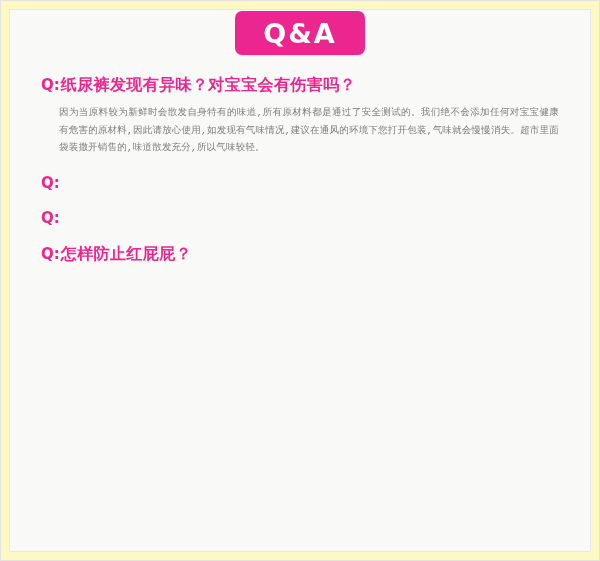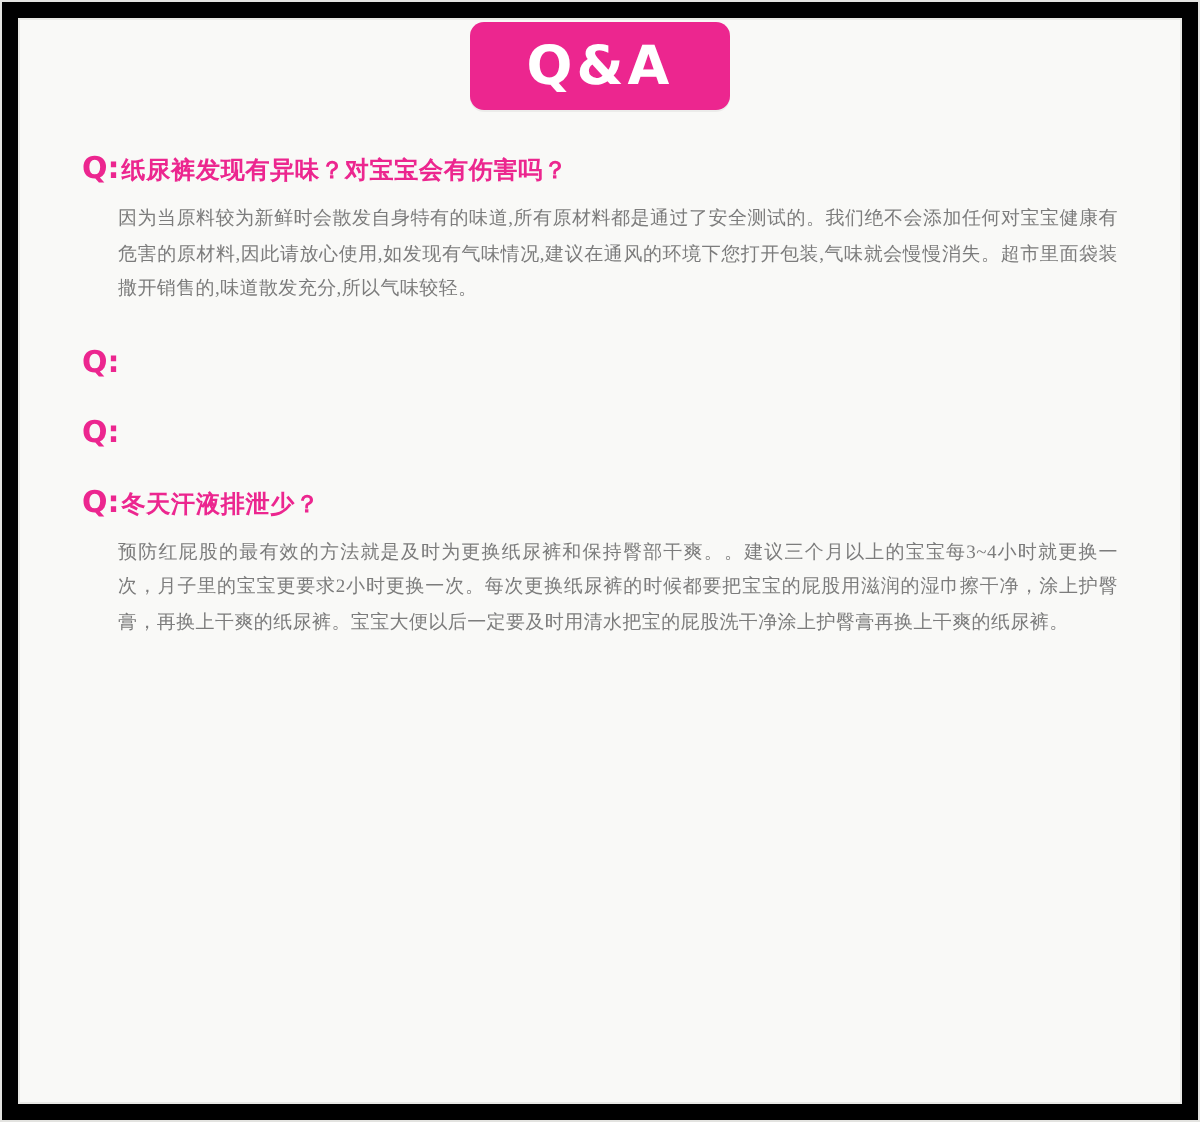--- a/index.html
+++ b/index.html
@@ -10,21 +10,21 @@
     width: 600px;
     height: 561px;
     background: #ffffff;
     font-family: "Liberation Sans", sans-serif;
     overflow: hidden;
   }
   #page {
     position: relative;
     width: 600px;
     height: 561px;
-    background: #000000;
+    background: #fef9c3;
     box-sizing: border-box;
     border: 1px solid #e3e3e0;
   }
   .inner-frame {
     position: absolute;
     left: 8px;
     top: 8px;
     right: 8px;
     bottom: 8px;
     border: 1px solid #e8e8e5;
@@ -75,34 +75,34 @@
   }
   .q-mark {
     color: #ec268f;
     font-size: 15px;
     font-weight: bold;
     font-family: "DejaVu Sans", sans-serif;
     margin-right: 1px;
   }
   .q-text {
     color: #ec268f;
-    font-size: 12px;
+    font-size: 16px;
     font-weight: bold;
     letter-spacing: 0.4px;
     font-family: "DejaVu Sans", "Liberation Sans", sans-serif;
   }
   .a-text {
     color: #7c7c7c;
     font-size: 9.5px;
     line-height: 1.85;
     text-align: justify;
     padding-left: 18px;
     padding-right: 6px;
     letter-spacing: 0.2px;
-    font-family: Liberation Serif, serif;
+    font-family: Liberation Mono, monospace;
   }
 </style>
 </head>
 <body>
 
 <div id="page">
   <div class="inner-frame"></div>
 
   <div class="header">
     <div class="qa-badge">
@@ -128,19 +128,18 @@
 
     <div class="qa-block">
       <div class="q-line">
         <span class="q-mark">Q:</span>
       </div>
     </div>
 
     <div class="qa-block">
       <div class="q-line">
         <span class="q-mark">Q:</span>
-        <span class="q-text">冬天汗液排泄少？</span>
+        <span class="q-text">怎样防止红屁屁？</span>
       </div>
-      <div class="a-text">预防红屁股的最有效的方法就是及时为更换纸尿裤和保持臀部干爽。。建议三个月以上的宝宝每3~4小时就更换一次，月子里的宝宝更要求2小时更换一次。每次更换纸尿裤的时候都要把宝宝的屁股用滋润的湿巾擦干净，涂上护臀膏，再换上干爽的纸尿裤。宝宝大便以后一定要及时用清水把宝的屁股洗干净涂上护臀膏再换上干爽的纸尿裤。</div>
     </div>
 
   </div>
 </div>
 
 </body></html>

